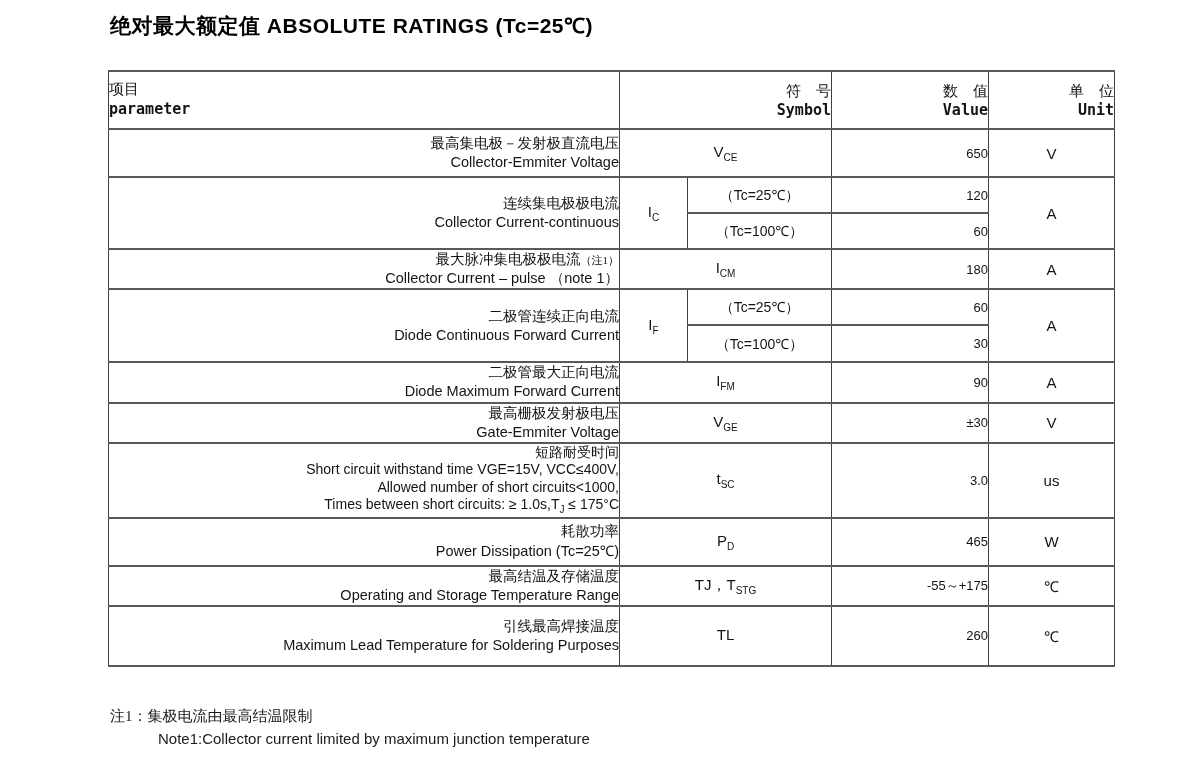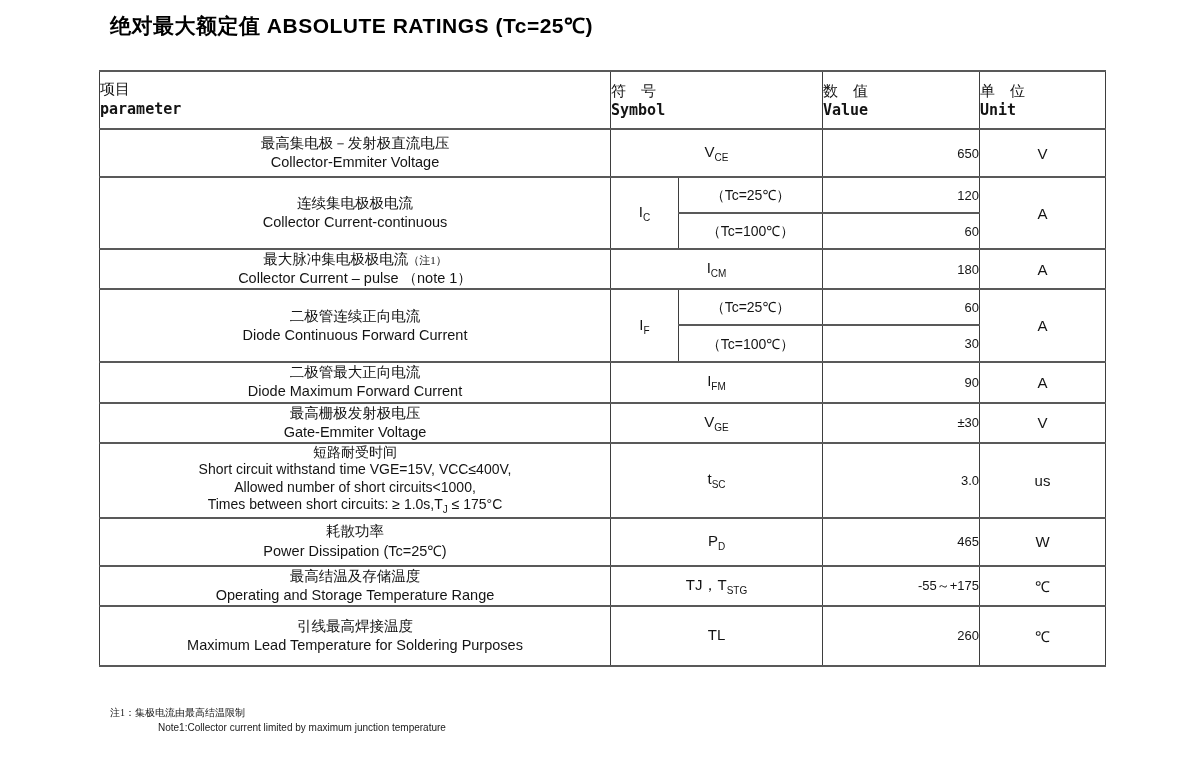--- a/index.html
+++ b/index.html
@@ -7,47 +7,47 @@
     width:1187px;height:778px;background:#ffffff;position:relative;
     font-family:"Liberation Sans", sans-serif;color:#141414;overflow:hidden;
   }
   .title{
     position:absolute;left:110px;top:11px;
     font-family:Liberation Sans, sans-serif;
     font-size:21px;font-weight:bold;letter-spacing:0.5px;color:#000;
     white-space:nowrap;
   }
   table.ratings{
-    position:absolute;left:99px;top:70px;width:1006px;
+    position:absolute;left:108px;top:70px;width:1006px;
     border-collapse:collapse;table-layout:fixed;
   }
   table.ratings td{
     border-left:1px solid #3e3e3e;border-right:1px solid #3e3e3e;
     border-top:2px solid #595959;border-bottom:2px solid #595959;
     padding:0;vertical-align:middle;overflow:hidden;
   }
   
   tr.h58{height:58px}tr.h48{height:48px}tr.h47{height:32px}tr.h36{height:36px}
   tr.h37{height:37px}tr.h75{height:67px}tr.h52{height:40px}tr.h60{height:60px}
 
-  .param{ text-align:center;padding:4px 8px 4px 10px;font-size:14.5px;line-height:1.32; }
+  .param{ text-align:right;padding:4px 8px 4px 10px;font-size:14.5px;line-height:1.32; }
   .param .cn{ font-family:"Liberation Serif", serif; }
   .param .en{ font-family:"Liberation Sans", sans-serif; }
   .param .note-small{ font-size:11px; }
   .param .multiline{ line-height:1.25;font-size:14px; }
   sub{ font-size:10px; }
-  .center{ text-align:left;font-size:15px; }
+  .center{ text-align:right;font-size:15px; }
   .sym{ text-align:center;font-size:15px; }
   .cond{ text-align:center;font-size:14px;font-family:"Liberation Sans", sans-serif; }
   .val{ text-align:right;font-size:13px; }
   .unit{ text-align:center;font-size:15px; }
   .hdr-cn{ font-family:"Liberation Serif", serif;font-size:15px; }
   .hdr-en{ font-family:"DejaVu Sans Mono","Liberation Sans",sans-serif;font-weight:bold;font-size:15px; }
   .hdr-left{ text-align:left;padding-left:10px; }
-  .notes{ position:absolute;left:110px;top:706px;font-size:10px;line-height:1.45;color:#1a1a1a; }
+  .notes{ position:absolute;left:110px;top:706px;font-size:15px;line-height:1.45;color:#1a1a1a; }
   .notes .cn{ font-family:"Liberation Serif", serif; }
   .notes .en{ font-family:"Liberation Sans", sans-serif;margin-left:48px; }
 </style>
 </head>
 <body>
 
 <div class="title">绝对最大额定值 ABSOLUTE RATINGS (Tc=25℃)</div>
 
 <table class="ratings">
   <colgroup>

